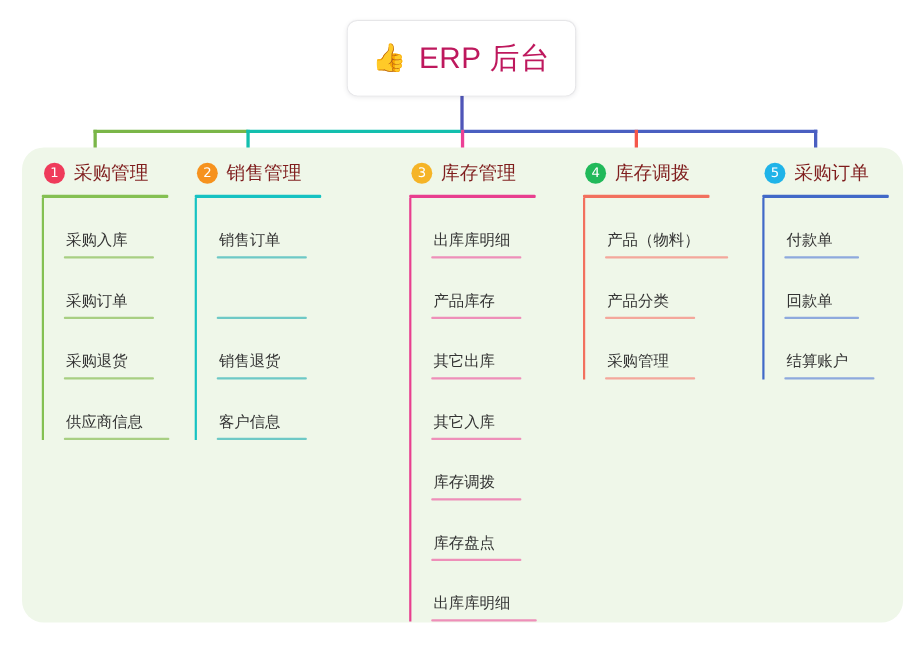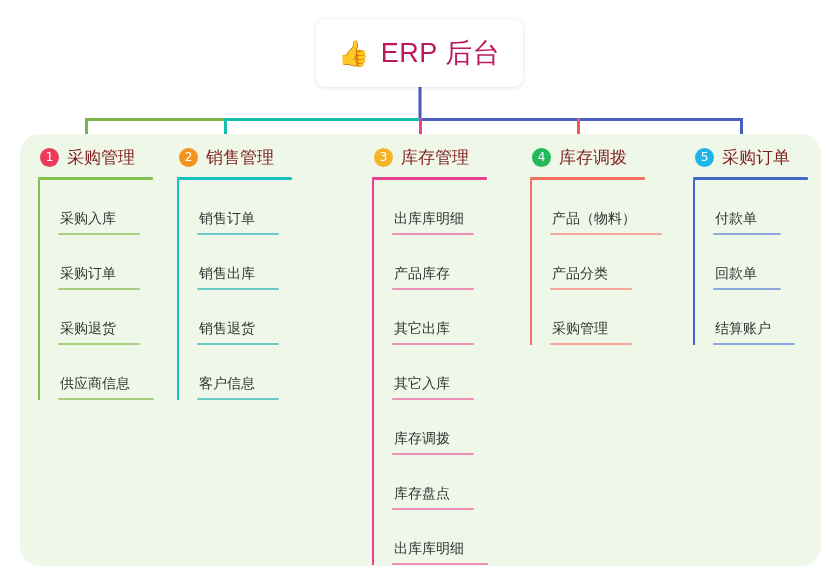--- a/index.html
+++ b/index.html
@@ -204,21 +204,20 @@
           <span class="col-title">销售管理</span>
         </div>
         <div class="head-rule" style="width: 115px; background: rgb(22, 194, 194);"></div>
         <div class="leaf-wrap">
           <div class="spine" style="background: rgb(22, 194, 194); height: 220px;"></div>
           <div class="leaf">
             <div class="leaf-label">销售订单</div>
             <div class="leaf-rule" style="width: 82px; background: rgb(110, 201, 198);"></div>
           </div>
           <div class="leaf">
-            <div class="leaf-label">销售出库</div>
             <div class="leaf-rule" style="width: 82px; background: rgb(110, 201, 198);"></div>
           </div>
           <div class="leaf">
             <div class="leaf-label">销售退货</div>
             <div class="leaf-rule" style="width: 82px; background: rgb(110, 201, 198);"></div>
           </div>
           <div class="leaf">
             <div class="leaf-label">客户信息</div>
             <div class="leaf-rule" style="width: 82px; background: rgb(110, 201, 198);"></div>
           </div>

